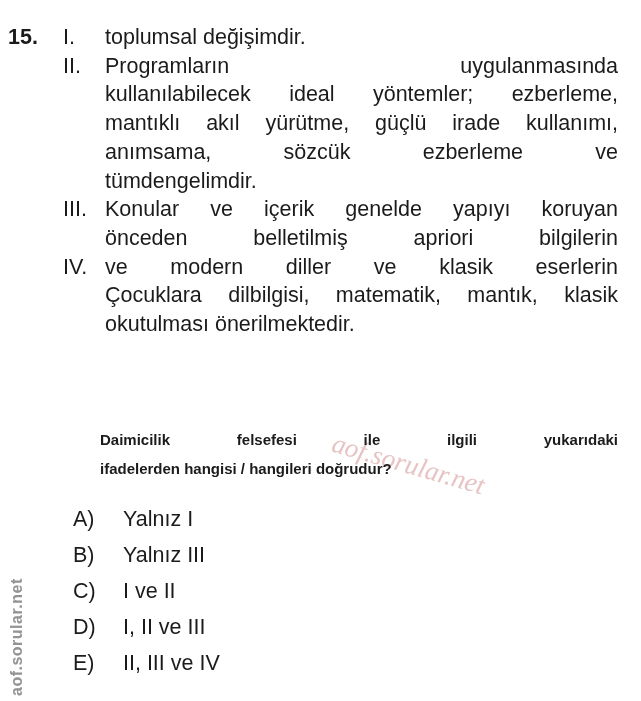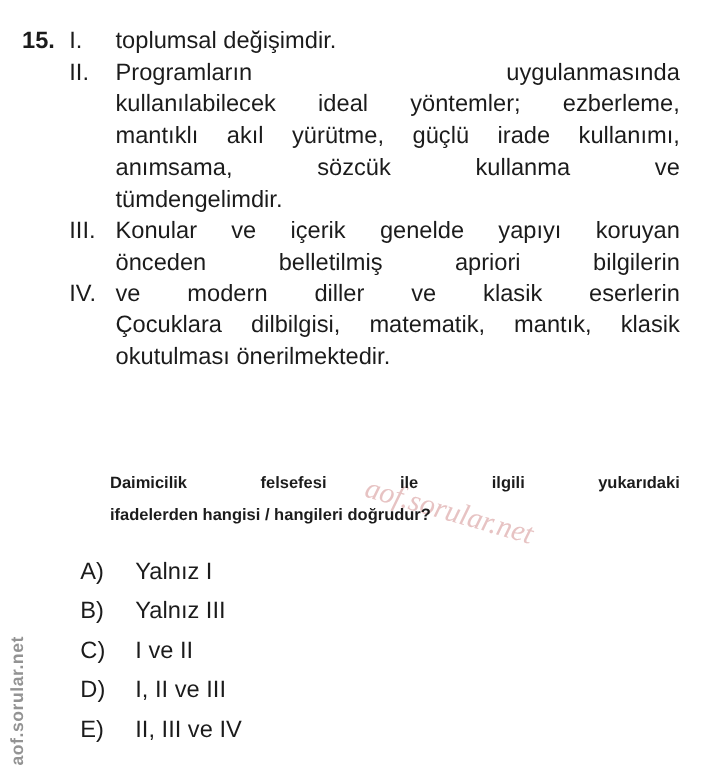--- a/index.html
+++ b/index.html
@@ -8,21 +8,21 @@
     width: 641px;
     height: 701px;
     background: #ffffff;
     font-family: "Liberation Sans", sans-serif;
     color: #1b1b1b;
     overflow: hidden;
   }
   
   .qnum {
     position: absolute;
-    left: 20px; top: 23px;
+    left: 8px; top: 23px;
     font-size: 21.5px;
     line-height: 28.7px;
     font-weight: bold;
     z-index: 2;
   }
   
   .stmts {
     position: absolute;
     left: 63px; top: 23px;
     width: 555px;
@@ -114,21 +114,21 @@
         <div class="line lline">toplumsal değişimdir.</div>
       </div>
     </div>
 
     <div class="stmt">
       <div class="num">II.</div>
       <div class="txt">
         <div class="line jline">Programların uygulanmasında</div>
         <div class="line jline">kullanılabilecek ideal yöntemler; ezberleme,</div>
         <div class="line jline">mantıklı akıl yürütme, güçlü irade kullanımı,</div>
-        <div class="line jline">anımsama, sözcük kullanma ve</div>
+        <div class="line jline">anımsama, sözcük ezberleme ve</div>
         <div class="line lline">tümdengelimdir.</div>
       </div>
     </div>
 
     <div class="stmt">
       <div class="num">III.</div>
       <div class="txt">
         <div class="line jline">Konular ve içerik genelde yapıyı koruyan</div>
         <div class="line jline">önceden belletilmiş apriori bilgilerin</div>
       </div>

